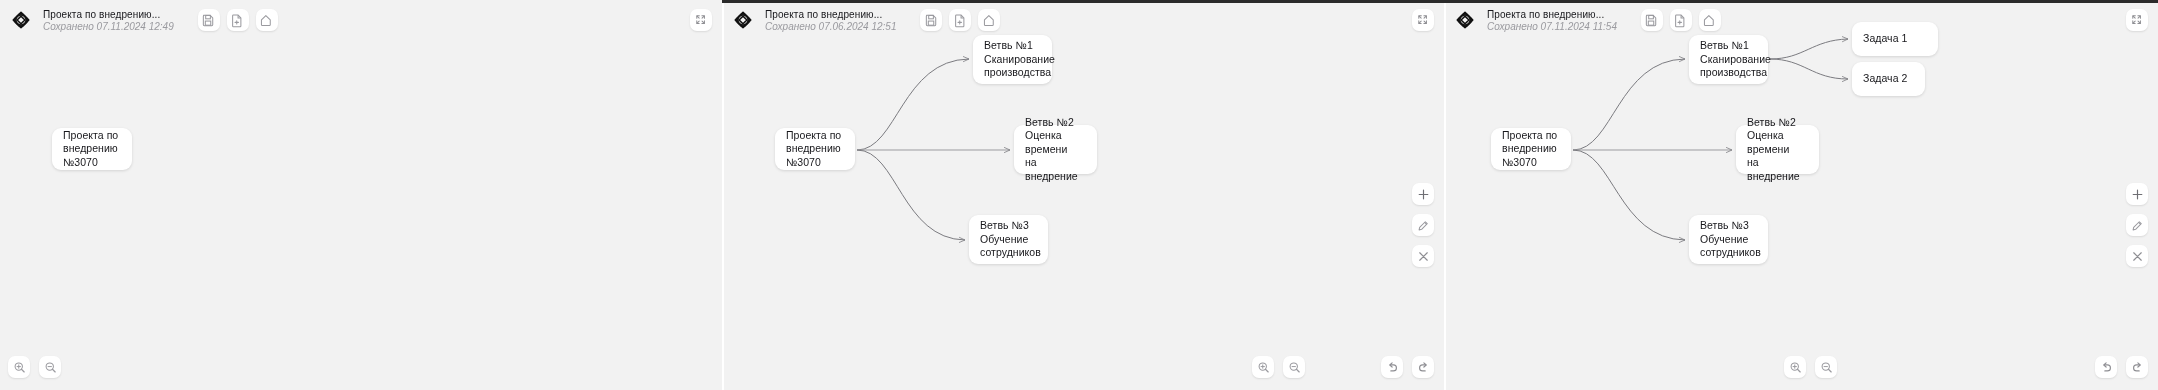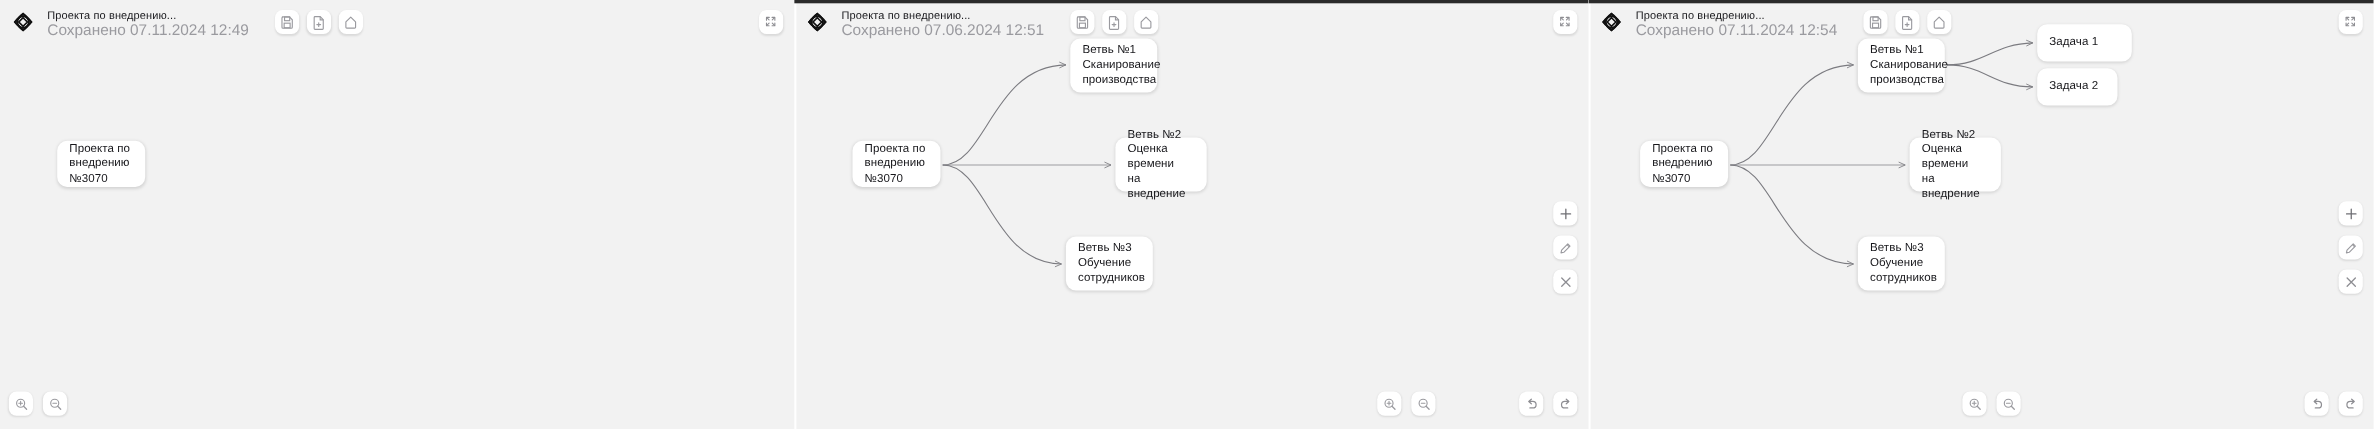--- a/index.html
+++ b/index.html
@@ -40,21 +40,21 @@
     width: 26px; height: 26px; margin-left: 8px; margin-right: 9px;
     flex: 0 0 auto;
   }
   .logo svg { display: block; }
   .titlebox { display: flex; flex-direction: column; justify-content: center; flex: 0 0 auto; }
   .doc-title {
     font-size: 10px; color: #17171b; letter-spacing: .1px; line-height: 13px;
     white-space: nowrap;
   }
   .doc-saved {
-    font-size: 14px; color: #9a9a9f; line-height: 12px; white-space: nowrap;
+    font-size: 10px; color: #9a9a9f; line-height: 12px; white-space: nowrap; font-style: italic;
   }
   .hdr-actions { display: flex; gap: 7px; margin-left: 24px; }
   .sq-btn {
     width: 22px; height: 22px; border-radius: 7px; background: #ffffff;
     box-shadow: 0 1px 2px rgba(0,0,0,.10);
     display: flex; align-items: center; justify-content: center;
   }
   .sq-btn svg { display: block; }
   .expand-btn {
     position: absolute; right: 10px; top: 9px;
@@ -332,21 +332,21 @@
     <div class="topstrip"></div>
 
     <div class="header">
       <div class="logo">
         <svg width="26" height="26" viewBox="0 0 26 18">
             <use href="#i-logo"></use>
           </svg>
       </div>
       <div class="titlebox">
         <div class="doc-title">Проекта по внедрению...</div>
-        <div class="doc-saved">Сохранено 07.11.2024 12:54</div>
+        <div class="doc-saved">Сохранено 07.11.2024 11:54</div>
       </div>
       <div class="hdr-actions">
         <div class="sq-btn">
           <svg width="15" height="15" viewBox="0 0 16 16">
               <use href="#i-floppy"></use>
             </svg>
           </div>
         <div class="sq-btn">
           <svg width="15" height="15" viewBox="0 0 16 16">
               <use href="#i-docplus"></use>

